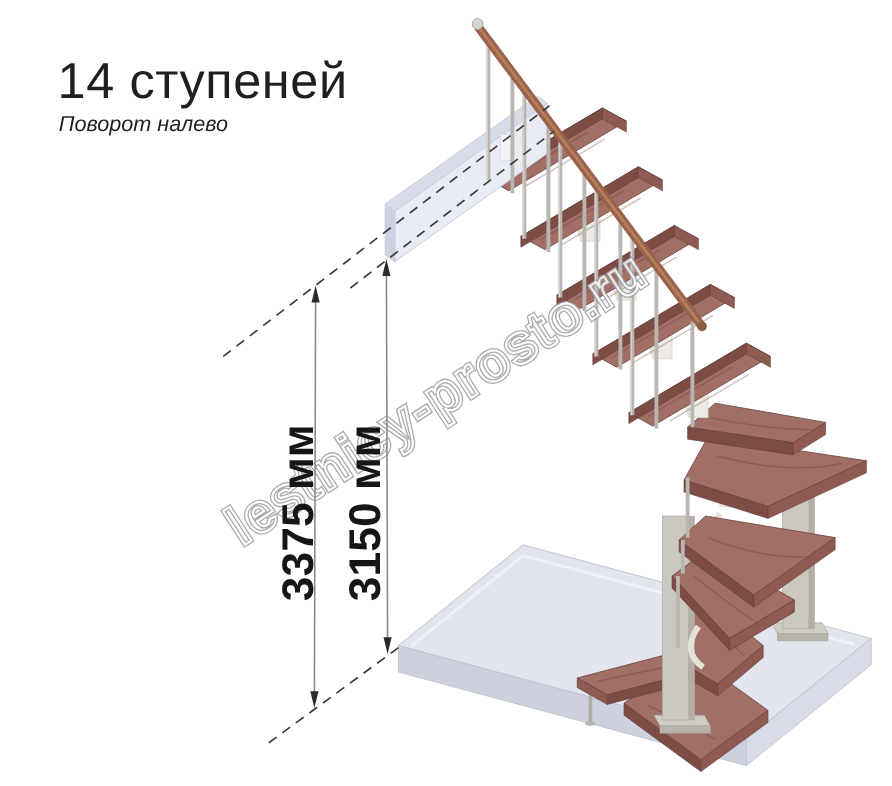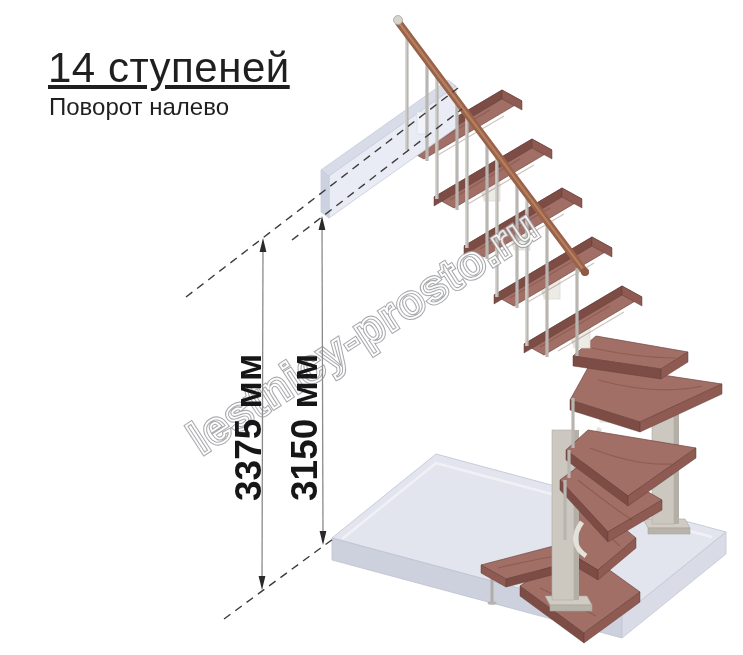--- a/index.html
+++ b/index.html
@@ -3,24 +3,24 @@
 <meta charset="utf-8">
 <style>
   html,body{margin:0;padding:0;background:#ffffff;}
   .canvas{
     position:relative;width:743px;height:655px;background:#ffffff;overflow:hidden;
     font-family:"Liberation Sans", sans-serif;
   }
   .canvas svg{position:absolute;left:0;top:0;}
   .hdr-title{
     position:absolute;left:48px;top:46px;font-size:42px;line-height:1.05;
-    color:#1f1f1f;letter-spacing:0.5px;text-decoration:underline;
+    color:#1f1f1f;letter-spacing:0.5px;
   }
   .hdr-sub{
-    position:absolute;left:49px;top:93px;font-size:24px;color:#1f1f1f;
+    position:absolute;left:49px;top:93px;font-size:18px;color:#1f1f1f;font-style:italic;
   }
 </style>
 </head>
 <body>
 
 <div class="canvas">
 
   <svg width="743" height="655" viewBox="0 0 743 655">
 
     <g>

